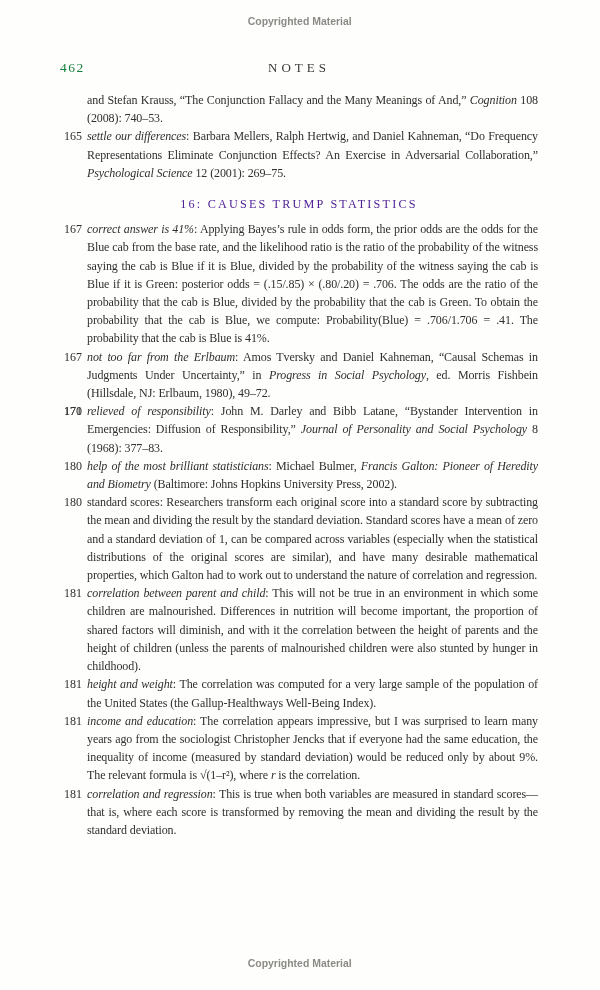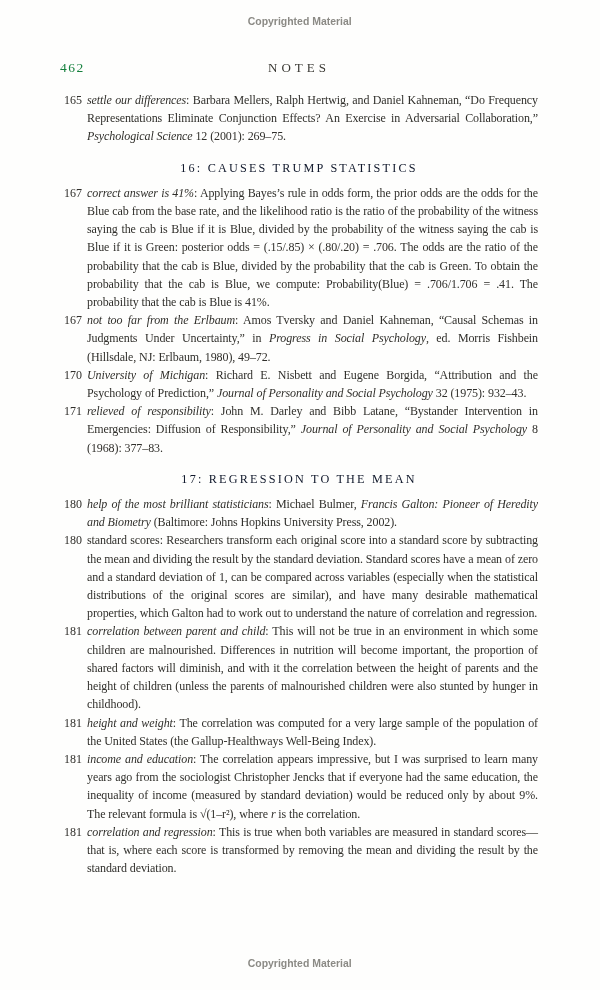--- a/index.html
+++ b/index.html
@@ -46,48 +46,48 @@
     text-align:justify;
   }
   .entry .num{
     position:absolute;left:1px;top:0;width:24px;
     text-align:center;letter-spacing:0;
   }
   .section-heading{
     text-align:center;
     letter-spacing:2.2px;
     font-size:12.2px;
-    color:#0f172a;
+    color:#4c1d95;
     margin:13px 0 7px 0;
     padding-left:0;
   }
   i{font-style:italic;}
 </style>
 </head>
 <body>
 
 <div class="page">
 
   <div class="copyright top">
     <span class="squeeze">Copyrighted Material</span>
   </div>
 
   <div class="running-head">
     <span class="page-number">462</span>
     <span class="head-title">NOTES</span>
   </div>
 
   <div class="notes">
+      <div class="entry"><span class="num"></span><span><span>and Stefan Krauss, “The Conjunction Fallacy and the Many Meanings of And,” </span><i>Cognition</i><span> 108 (2008): 740–53.</span></span></div>
       <div class="entry"><span class="num">165</span><span><i>settle our differences</i><span>: Barbara Mellers, Ralph Hertwig, and Daniel Kahneman, “Do Frequency Representations Eliminate Conjunction Effects? An Exercise in Adversarial Collaboration,” </span><i>Psychological Science</i><span> 12 (2001): 269–75.</span></span></div>
       <div class="section-heading">16: CAUSES TRUMP STATISTICS</div>
       <div class="entry"><span class="num">167</span><span><i>correct answer is 41%</i><span>: Applying Bayes’s rule in odds form, the prior odds are the odds for the Blue cab from the base rate, and the likelihood ratio is the ratio of the probability of the witness saying the cab is Blue if it is Blue, divided by the probability of the witness saying the cab is Blue if it is Green: posterior odds = (.15/.85) × (.80/.20) = .706. The odds are the ratio of the probability that the cab is Blue, divided by the probability that the cab is Green. To obtain the probability that the cab is Blue, we compute: Probability(Blue) = .706/1.706 = .41. The probability that the cab is Blue is 41%.</span></span></div>
       <div class="entry"><span class="num">167</span><span><i>not too far from the Erlbaum</i><span>: Amos Tversky and Daniel Kahneman, “Causal Schemas in Judgments Under Uncertainty,” in </span><i>Progress in Social Psychology</i><span>, ed. Morris Fishbein (Hillsdale, NJ: Erlbaum, 1980), 49–72.</span></span></div>
-      <div class="entry"><span class="num">170</span><span><i>University of Michigan</i><span>: Richard E. Nisbett and Eugene Borgida, “Attribution and the Psychology of Prediction,” </span><i>Journal of Personality and Social Psychology</i><span> 32 (1975): 932–43.</span></span></div>
+      <div class="entry"><span class="num">170</span></div>
       <div class="entry"><span class="num">171</span><span><i>relieved of responsibility</i><span>: John M. Darley and Bibb Latane, “Bystander Intervention in Emergencies: Diffusion of Responsibility,” </span><i>Journal of Personality and Social Psychology</i><span> 8 (1968): 377–83.</span></span></div>
-      <div class="section-heading">17: REGRESSION TO THE MEAN</div>
       <div class="entry"><span class="num">180</span><span><i>help of the most brilliant statisticians</i><span>: Michael Bulmer, </span><i>Francis Galton: Pioneer of Heredity and Biometry</i><span> (Baltimore: Johns Hopkins University Press, 2002).</span></span></div>
       <div class="entry"><span class="num">180</span><span><span>standard scores: Researchers transform each original score into a standard score by subtracting the mean and dividing the result by the standard deviation. Standard scores have a mean of zero and a standard deviation of 1, can be compared across variables (especially when the statistical distributions of the original scores are similar), and have many desirable mathematical properties, which Galton had to work out to understand the nature of correlation and regression.</span></span></div>
       <div class="entry"><span class="num">181</span><span><i>correlation between parent and child</i><span>: This will not be true in an environment in which some children are malnourished. Differences in nutrition will become important, the proportion of shared factors will diminish, and with it the correlation between the height of parents and the height of children (unless the parents of malnourished children were also stunted by hunger in childhood).</span></span></div>
       <div class="entry"><span class="num">181</span><span><i>height and weight</i><span>: The correlation was computed for a very large sample of the population of the United States (the Gallup-Healthways Well-Being Index).</span></span></div>
       <div class="entry"><span class="num">181</span><span><i>income and education</i><span>: The correlation appears impressive, but I was surprised to learn many years ago from the sociologist Christopher Jencks that if everyone had the same education, the inequality of income (measured by standard deviation) would be reduced only by about 9%. The relevant formula is √(1–r²), where </span><i>r</i><span> is the correlation.</span></span></div>
       <div class="entry"><span class="num">181</span><span><i>correlation and regression</i><span>: This is true when both variables are measured in standard scores—that is, where each score is transformed by removing the mean and dividing the result by the standard deviation.</span></span></div>
     </div>
 
   <div class="copyright bottom">
     <span class="squeeze">Copyrighted Material</span>

